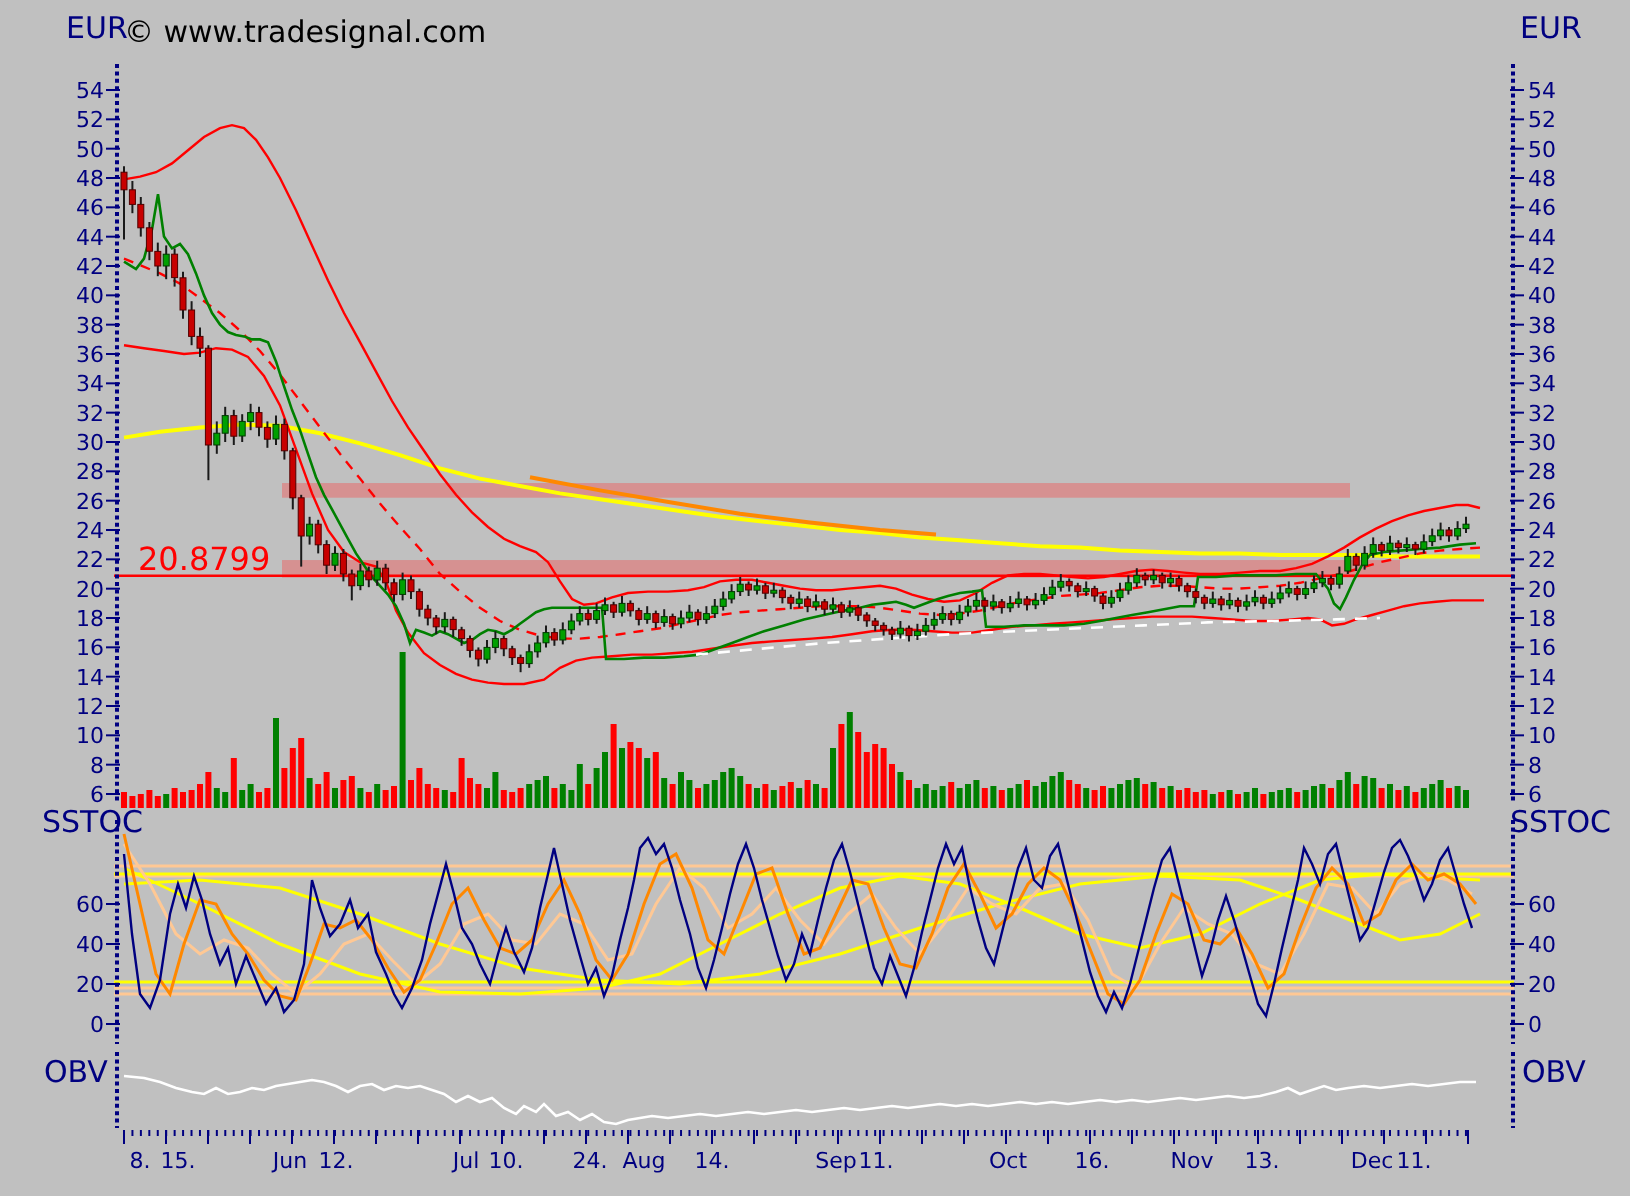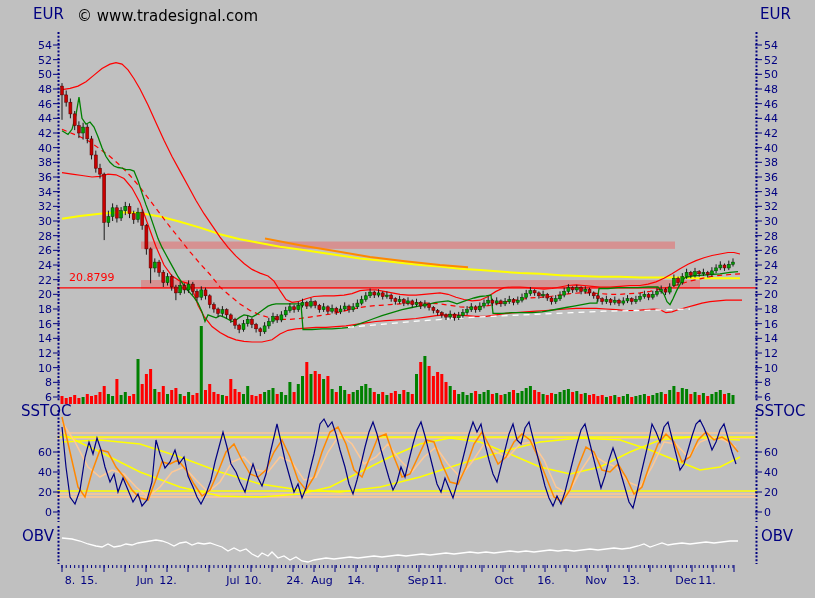--- a/index.html
+++ b/index.html
@@ -2,22 +2,22 @@
 <html><head>
 <meta charset="utf-8">
 <style>
   html,body{margin:0;padding:0;}
   body{background:#888;}
   .canvas-wrap{
     position:relative;width:815px;height:598px;background:#c0c0c0;
     overflow:hidden;font-family:"DejaVu Sans",sans-serif;
   }
   .lbl{position:absolute;font-size:15px;color:#000080;white-space:nowrap;line-height:1;}
-  .copyright{color:#000000;margin-left:15px;}
-  .alert{color:#ff0000;font-size:11px;}
+  .copyright{color:#000000;}
+  .alert{color:#ff0000;font-size:16px;}
   svg{position:absolute;left:0;top:0;}
   svg text{font-family:"DejaVu Sans",sans-serif;}
 </style>
 </head>
 <body>
 
 <div class="canvas-wrap">
   <svg id="chart" width="815" height="598" viewBox="0 0 815 598">
       <rect x="141" y="241.53333333333333" width="534" height="7.333333333333343" fill="#d69191"></rect>
       <rect x="141" y="280.0333333333333" width="559" height="8.800000000000011" fill="#d69191"></rect>

